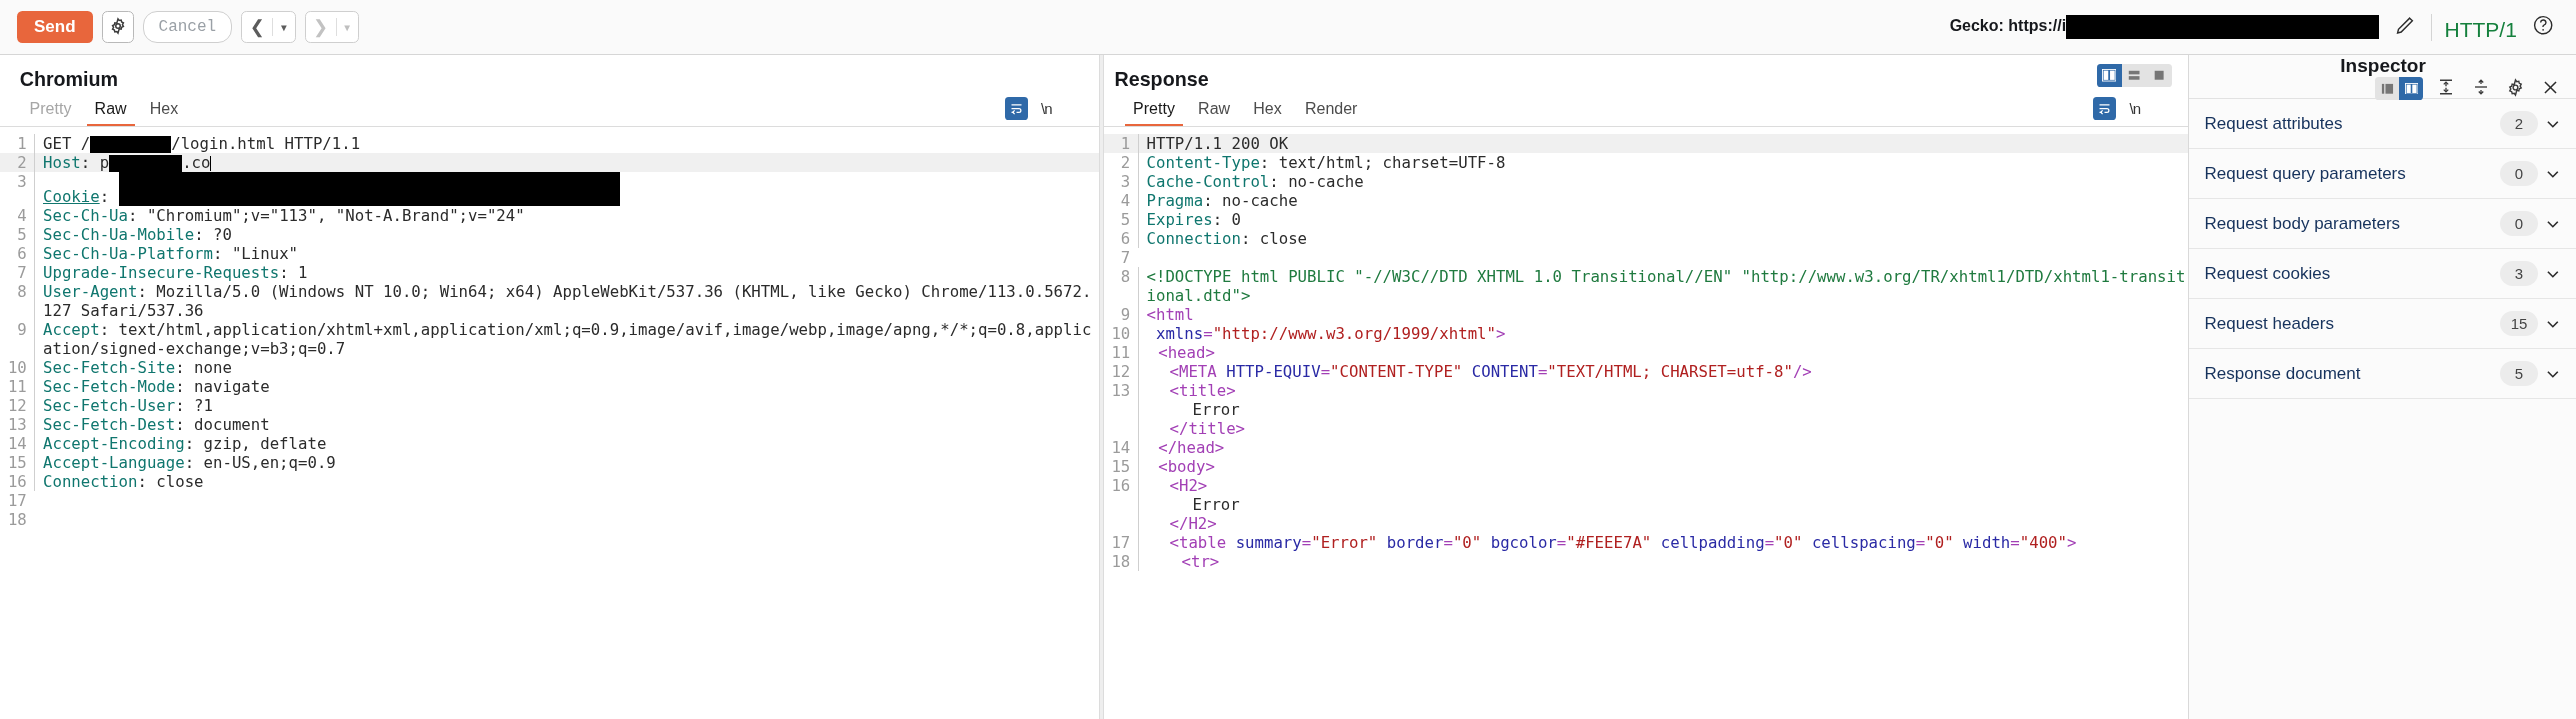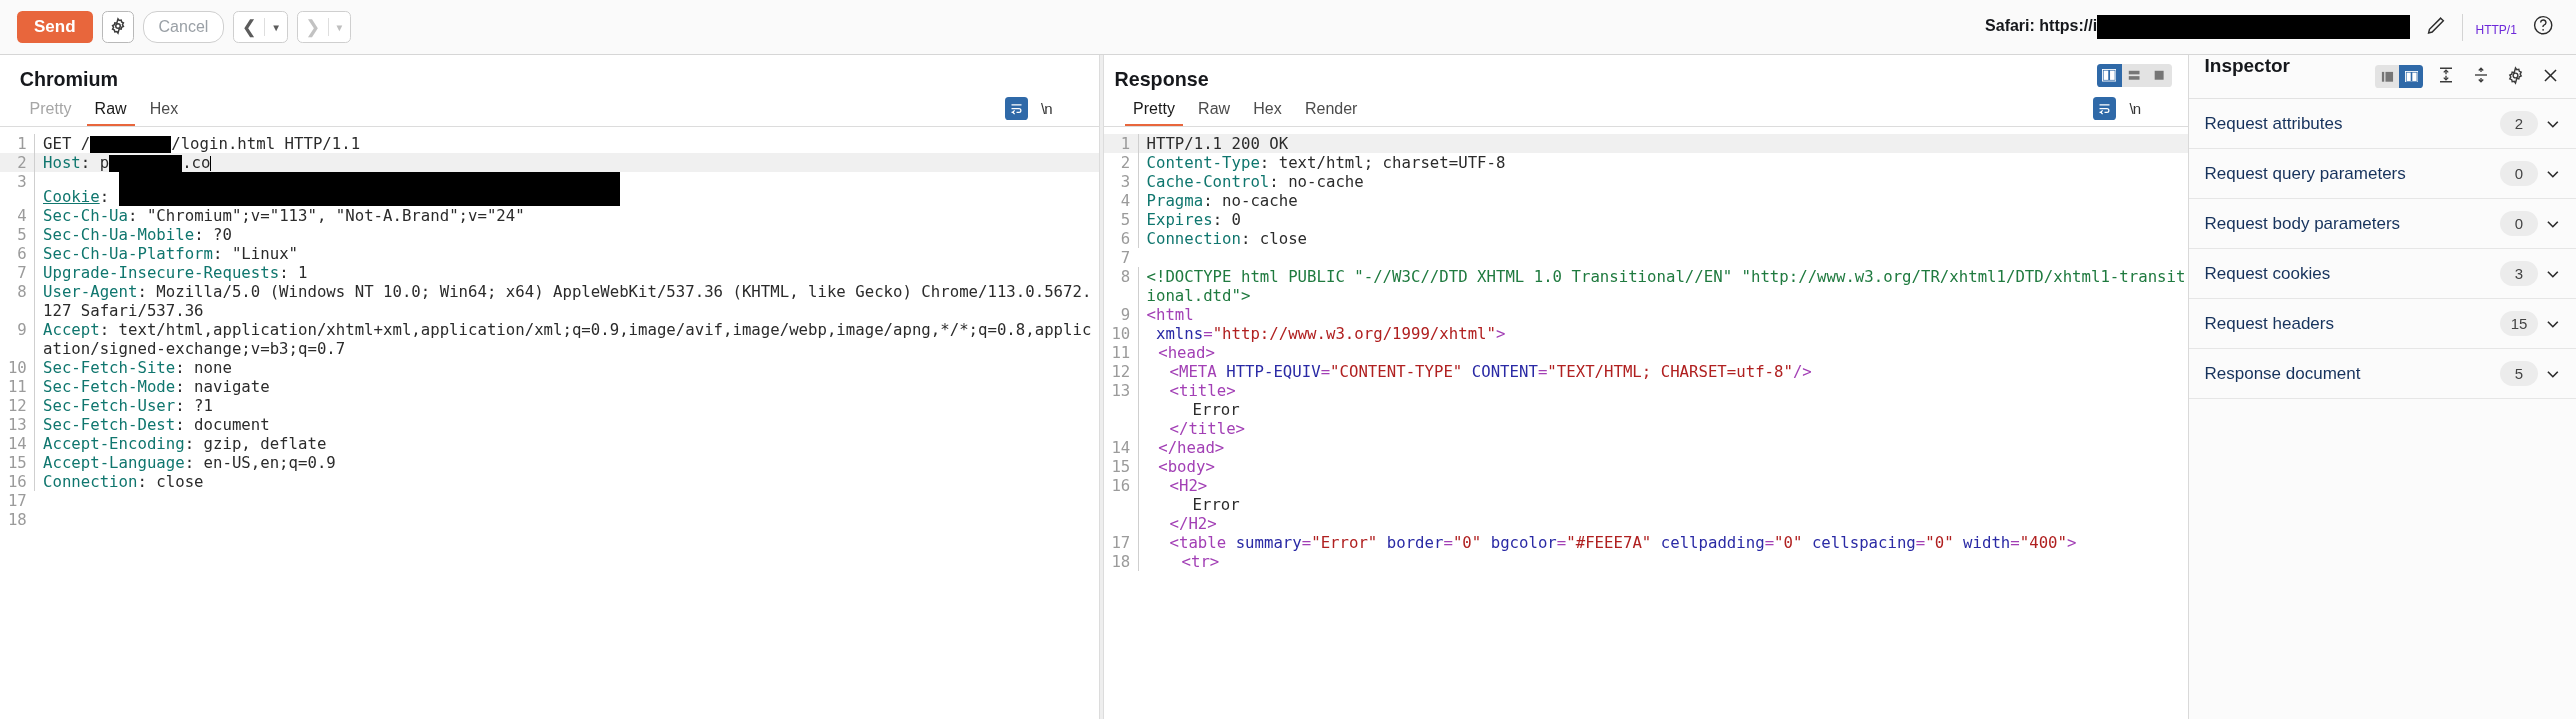--- a/index.html
+++ b/index.html
@@ -31,21 +31,21 @@
   .btn-gear {
     width: 32px; height: 32px;
     background: #ffffff; border: 0.9px solid #b9b9b9; border-radius: 5.4px;
     display: flex; align-items: center; justify-content: center;
     cursor: pointer;
   }
   .btn-cancel {
     background: #ffffff; color: #9aa0a6;
     font-size: 16px; border: 0.9px solid #cfcfcf; border-radius: 14px;
     padding: 6.3px 15px 7.2px 15px; line-height: 1; cursor: default;
-    font-family: Liberation Sans, sans-serif;
+    font-family: Liberation Mono, monospace;
   }
   .btn-split {
     display: flex; align-items: stretch;
     border: 0.9px solid #cfcfcf; border-radius: 5.4px; background: #ffffff;
     height: 32px; overflow: hidden; cursor: pointer;
   }
   .btn-split .bs-main {
     display: flex; align-items: center; justify-content: center;
     width: 30px; font-size: 18px; color: #5c5c5c;
   }
@@ -63,21 +63,21 @@
   }
   .target-label {
     font-size: 16px; font-weight: bold; color: #16181c;
     white-space: nowrap;
   }
   .redact {
     display: inline-block; background: #000000; vertical-align: middle;
   }
   .pencil-ic { width: 27px; height: 27px; display:flex; align-items:center; justify-content:center; cursor:pointer; }
   .tb-divider { width: 0.9px; height: 27px; background: #d4d4d4; }
-  .http-ver { font-size: 12px; color: #6d28d9; white-space: nowrap; margin-top: 6px; }
+  .http-ver { font-size: 21px; color: #15803d; white-space: nowrap; margin-top: 6px; }
   .help-ic { width: 27px; height: 27px; display:flex;align-items:center;justify-content:center; cursor:pointer; }
 
   
   .panels {
     position: absolute; top: 55px; left: 0;
     width: 2576px; height: 665px; display: flex;
   }
   .panel-request { width: 1099px; position: relative; background: #ffffff; }
   .vsplit { width: 4.5px; background: #eeeeee; border-left:0.9px solid #dcdcdc; border-right:0.9px solid #dcdcdc; cursor: col-resize; }
   .panel-response { width: 1084px; position: relative; background: #ffffff; }
@@ -153,22 +153,22 @@
   .val  { color: #b02020; }
   .doct { color: #1f7a3f; }
   .txt  { color: #2b2b2b; }
   .caret {
     display:inline-block; width:0.9px; height:15px; background:#000;
     vertical-align:-2.7px; margin-left:0px;
   }
 
   
   .insp-head {
-    display: flex; height: 44px;
-    padding: 0 14.3px 0 16px; border-bottom: 0.9px solid #e2e2e2;
+    display: flex; align-items: center; height: 44px;
+    padding: 0 14.3px 0 16px; border-bottom: 0.9px solid #e2e2e2; flex-direction: column;
   }
   .insp-title { font-size: 19px; font-weight: bold; color: #16181c; }
   .insp-tools { margin-left: auto; display: flex; align-items: center; gap: 11.6px; }
   .insp-seg { display: flex; background: #e3e3e3; border-radius: 3.6px; overflow: hidden; }
   .insp-seg .lt { width: 24px; height: 22.4px; }
   .ic-btn { width: 23px; height: 23px; display:flex; align-items:center; justify-content:center; cursor:pointer; }
 
   .insp-row {
     display: flex; align-items: center; height: 50px;
     padding: 0 8px 0 16px; border-bottom: 0.9px solid #e6e6e6;
@@ -209,21 +209,21 @@
 
     <div class="btn-split disabled">
       <div class="bs-main">❯</div>
       <div class="bs-sep"></div>
       <div class="bs-arrow">▼</div>
     </div>
   </div>
 
   <div class="tb-right">
     <div class="target-label">
-      <span>Safari: https://i</span><span class="redact" style="width:313px;height:24px;"></span>
+      <span>Gecko: https://i</span><span class="redact" style="width:313px;height:24px;"></span>
     </div>
     <div class="pencil-ic">
       <span>
         <svg width="21.5" height="21.5" viewBox="0 0 24 24" fill="none" stroke="#2b2b2b" stroke-width="1.6">
           <path d="M17.5 3.5l3 3L8 19l-4 1 1-4z"></path>
         </svg>
       </span>
     </div>
     <div class="tb-divider"></div>
     <div class="http-ver">HTTP/1</div>

